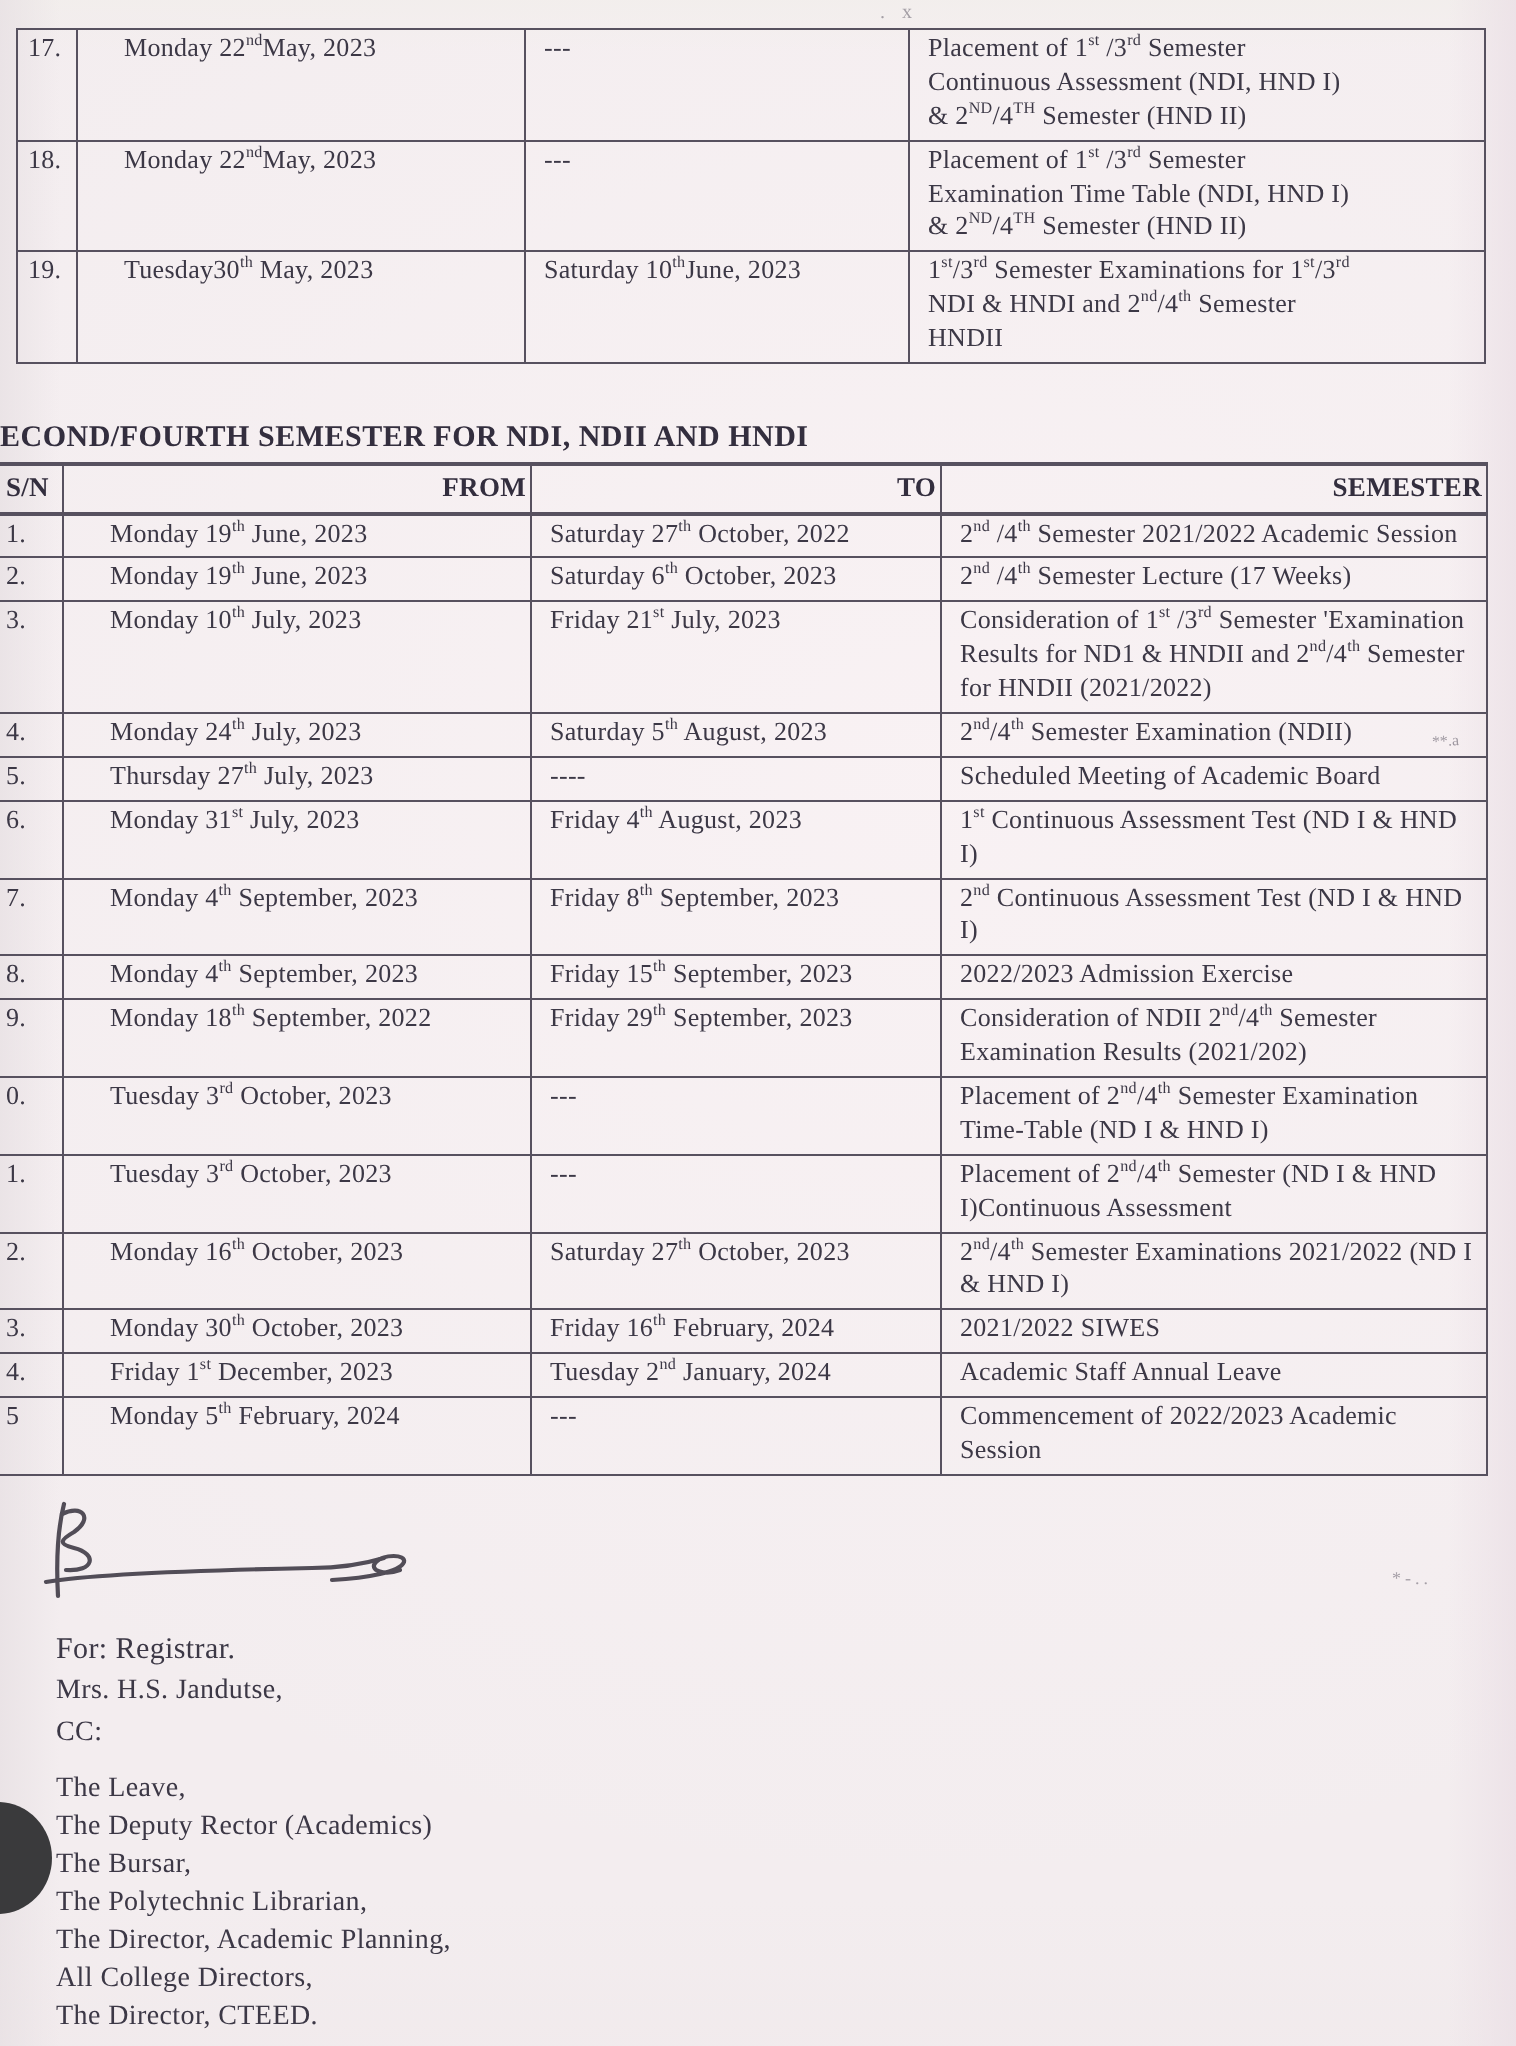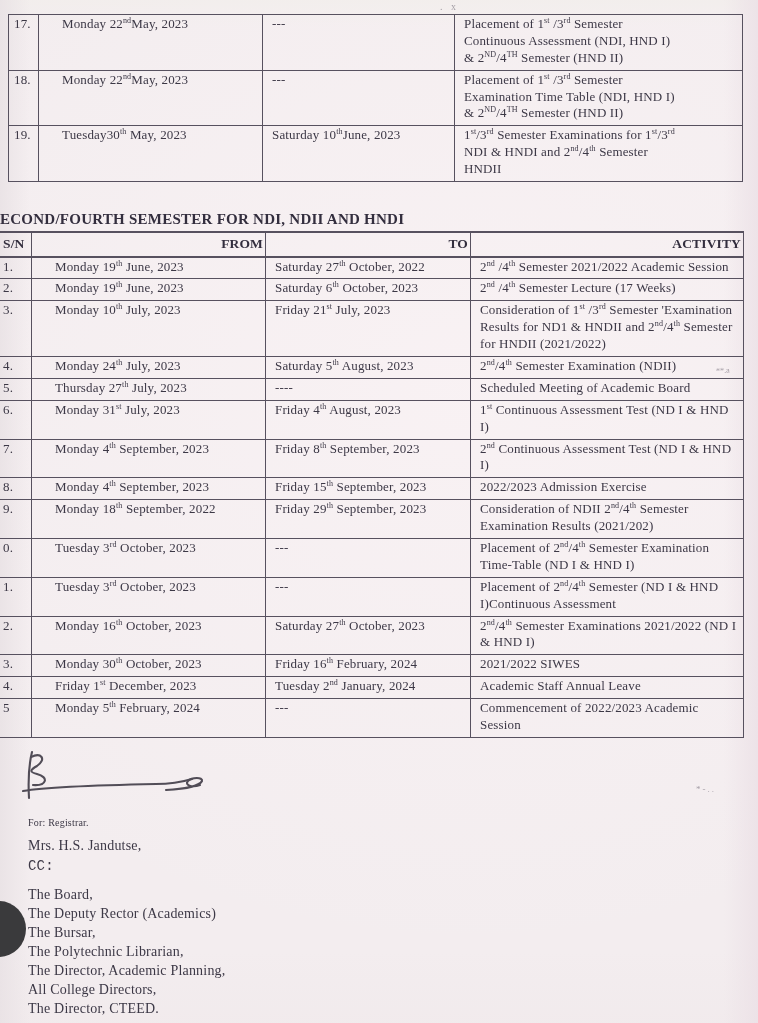--- a/index.html
+++ b/index.html
@@ -40,23 +40,23 @@
   .t2 th:first-child{text-align:left;padding-left:16px;}
   .t1 td:nth-child(2),.t2 td:nth-child(2){padding-left:23px;}
   .t1 td:nth-child(4){white-space:pre-line;}
   sup{font-size:62%;line-height:0;vertical-align:super;}
   .heading{
     position:absolute;left:0;top:211px;
     font-weight:bold;font-size:15px;letter-spacing:.25px;color:var(--ink-strong);
   }
   .sig-svg{position:absolute;left:16px;top:748px;}
   .sig-name{position:absolute;left:28px;top:838px;font-size:14px;letter-spacing:.2px;}
-  .sig-role{position:absolute;left:28px;top:817px;font-size:10px;letter-spacing:.2px;}
+  .sig-role{position:absolute;left:28px;top:817px;font-size:15px;letter-spacing:.2px;}
   .cc-block{position:absolute;left:28px;top:857px;font-size:14px;line-height:19px;letter-spacing:.2px;}
-  .cc-label{margin-bottom:9px;font-family:Liberation Mono, monospace;}
+  .cc-label{margin-bottom:9px;}
   .punch-hole{
     position:absolute;left:-28px;top:901px;width:54px;height:56px;
     border-radius:50%;background:var(--hole);
   }
   .speck{position:absolute;color:#56505e;font-family:"Liberation Serif",serif;}
   .speck-top{left:440px;top:1px;font-size:10px;opacity:.5;letter-spacing:3px;}
   .speck-row3{left:716px;top:366px;font-size:8px;opacity:.55;transform:rotate(-4deg);}
   .speck-margin{left:696px;top:784px;font-size:9px;opacity:.5;letter-spacing:2px;}
 </style>
 </head>
@@ -106,21 +106,21 @@
       <col style="width:45px">
         <col style="width:234px">
         <col style="width:205px">
         <col style="width:273px">
     </colgroup>
     <thead>
         <tr>
           <th>S/N</th>
           <th>FROM</th>
           <th>TO</th>
-          <th>ACTIVITY</th>
+          <th>SEMESTER</th>
         </tr>
       </thead>
     <tbody>
         <tr>
           <td>1.</td>
           <td>Monday 19<sup>th</sup> June, 2023</td>
           <td>Saturday 27<sup>th</sup> October, 2022</td>
           <td>2<sup>nd</sup> /4<sup>th</sup> Semester 2021/2022 Academic Session</td>
         </tr>
         <tr>
@@ -218,21 +218,21 @@
       <path d="M150,42 C168,41 184,38 186,33 C187,29 176,29 172,33 C168,37 176,40 184,37"></path>
     </g>
   </svg>
 
   <div class="sig-name">Mrs. H.S. Jandutse,</div>
   <div class="sig-role">For: Registrar.</div>
 
   <div class="cc-block">
     <div class="cc-label">CC:</div>
     <div>
-        <div>The Board,</div>
+        <div>The Leave,</div>
         <div>The Deputy Rector (Academics)</div>
         <div>The Bursar,</div>
         <div>The Polytechnic Librarian,</div>
         <div>The Director, Academic Planning,</div>
         <div>All College Directors,</div>
         <div>The Director, CTEED.</div>
       </div>
   </div>
 
   <span class="speck speck-top">. x</span>

